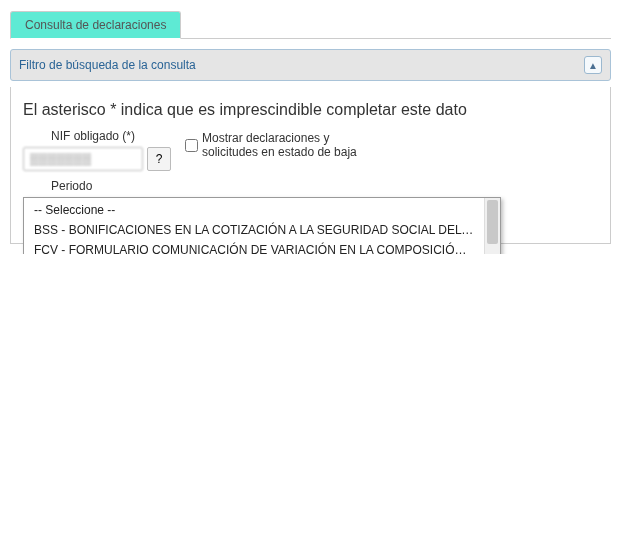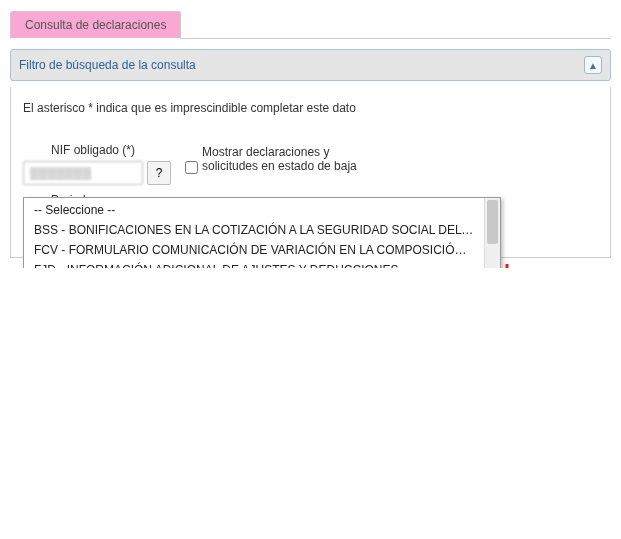--- a/index.html
+++ b/index.html
@@ -14,21 +14,21 @@
   .tab-wrap {
     border-bottom: 1px solid #ccc;
     margin-bottom: 10px;
     position: relative;
   }
   .tab {
     display: inline-block;
     padding: 6px 14px;
     border: 1px solid #ccc;
     border-bottom: 1px solid #fff;
-    background: #f9a8d4;
+    background: #5eead4;
     color: #555;
     border-radius: 3px 3px 0 0;
     position: relative;
     top: 1px;
     cursor: pointer;
   }
   .panel-header {
     background: #e5e5e5;
     border: 1px solid #a9c3d8;
     border-radius: 3px;
@@ -50,21 +50,21 @@
     font-size: 10px;
     color: #4b7093;
   }
   .panel-body {
     border: 1px solid #ccc;
     border-top: none;
     padding: 10px 12px 14px 12px;
     margin-top: 6px;
     position: relative;
   }
-  .hint { margin-bottom: 28px; font-size: 12px; padding-top: 4px; }
+  .hint { margin-bottom: 10px; font-size: 16px; padding-top: 4px; }
   .row { display: flex; gap: 14px; margin-bottom: 8px; align-items: flex-start; }
   .field { display: flex; flex-direction: column; }
   .field label { margin-bottom: 4px; font-size: 12px; margin-left: 28px; }
   .input {
     border: 1px solid #bbb;
     background: #fff;
     height: 24px;
     padding: 2px 6px;
     font-size: 12px;
     border-radius: 2px;
@@ -73,21 +73,21 @@
   .nif-input { width: 120px; color: #ccc; filter: blur(1.2px); }
   .help-btn {
     width: 24px; height: 24px;
     border: 1px solid #bbb;
     background: #f4f4f4;
     border-radius: 2px;
     cursor: pointer;
     font-size: 12px;
   }
   .apellidos-input { width: 190px; }
-  .chk-wrap { display: flex; align-items: flex-end; gap: 4px; padding-top: 2px; }
+  .chk-wrap { display: flex; align-items: center; gap: 4px; padding-top: 2px; }
   .chk-wrap input { margin-top: 1px; }
   .chk-lbl { max-width: 155px; font-size: 12px; line-height: 1.2; }
   .select {
     border: 1px solid #bbb;
     background: #f6f6f6;
     height: 24px;
     display: flex;
     align-items: center;
     justify-content: space-between;
     padding: 0 4px 0 6px;

